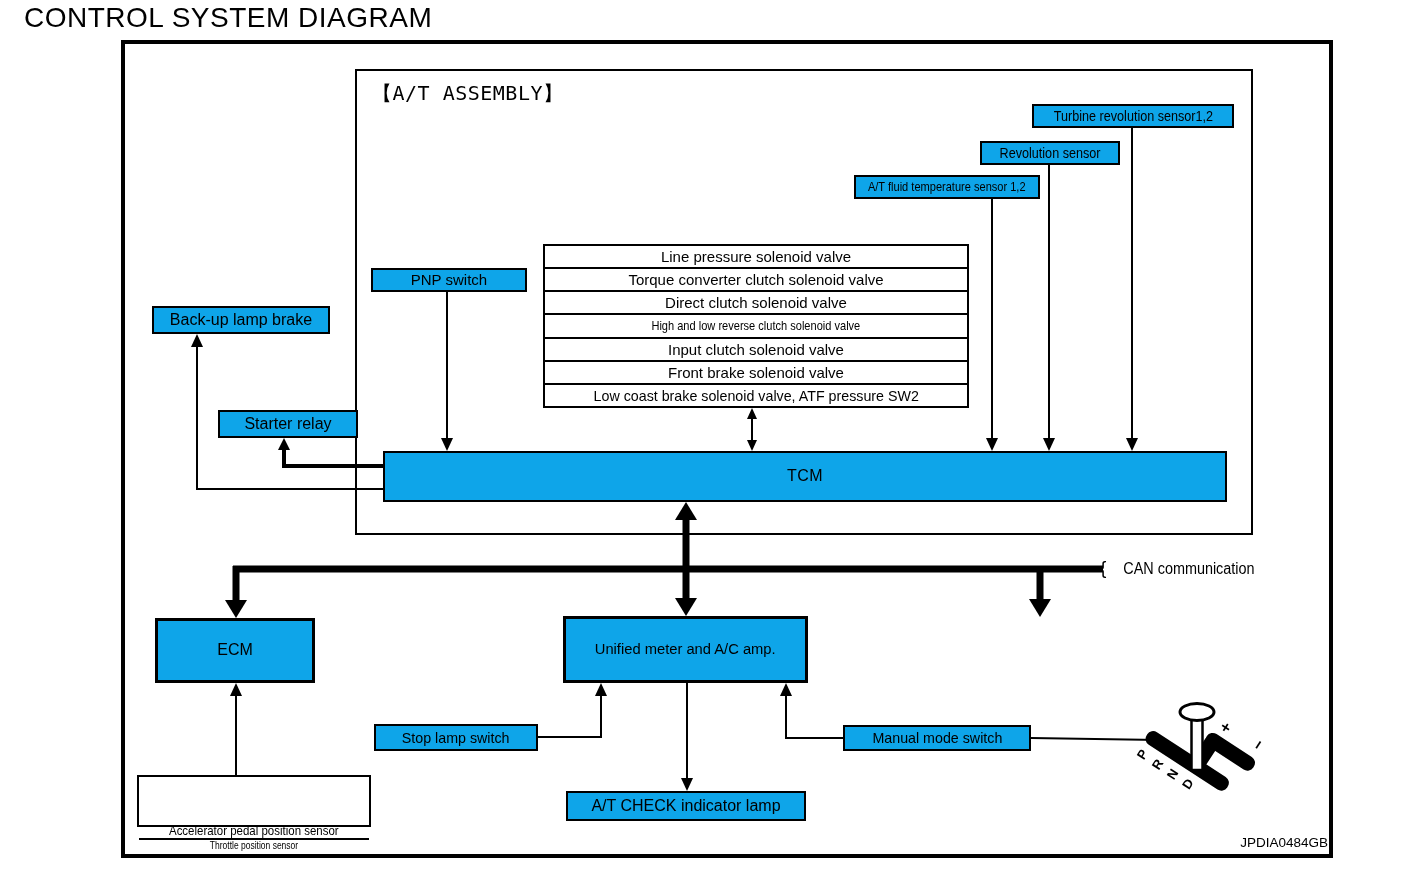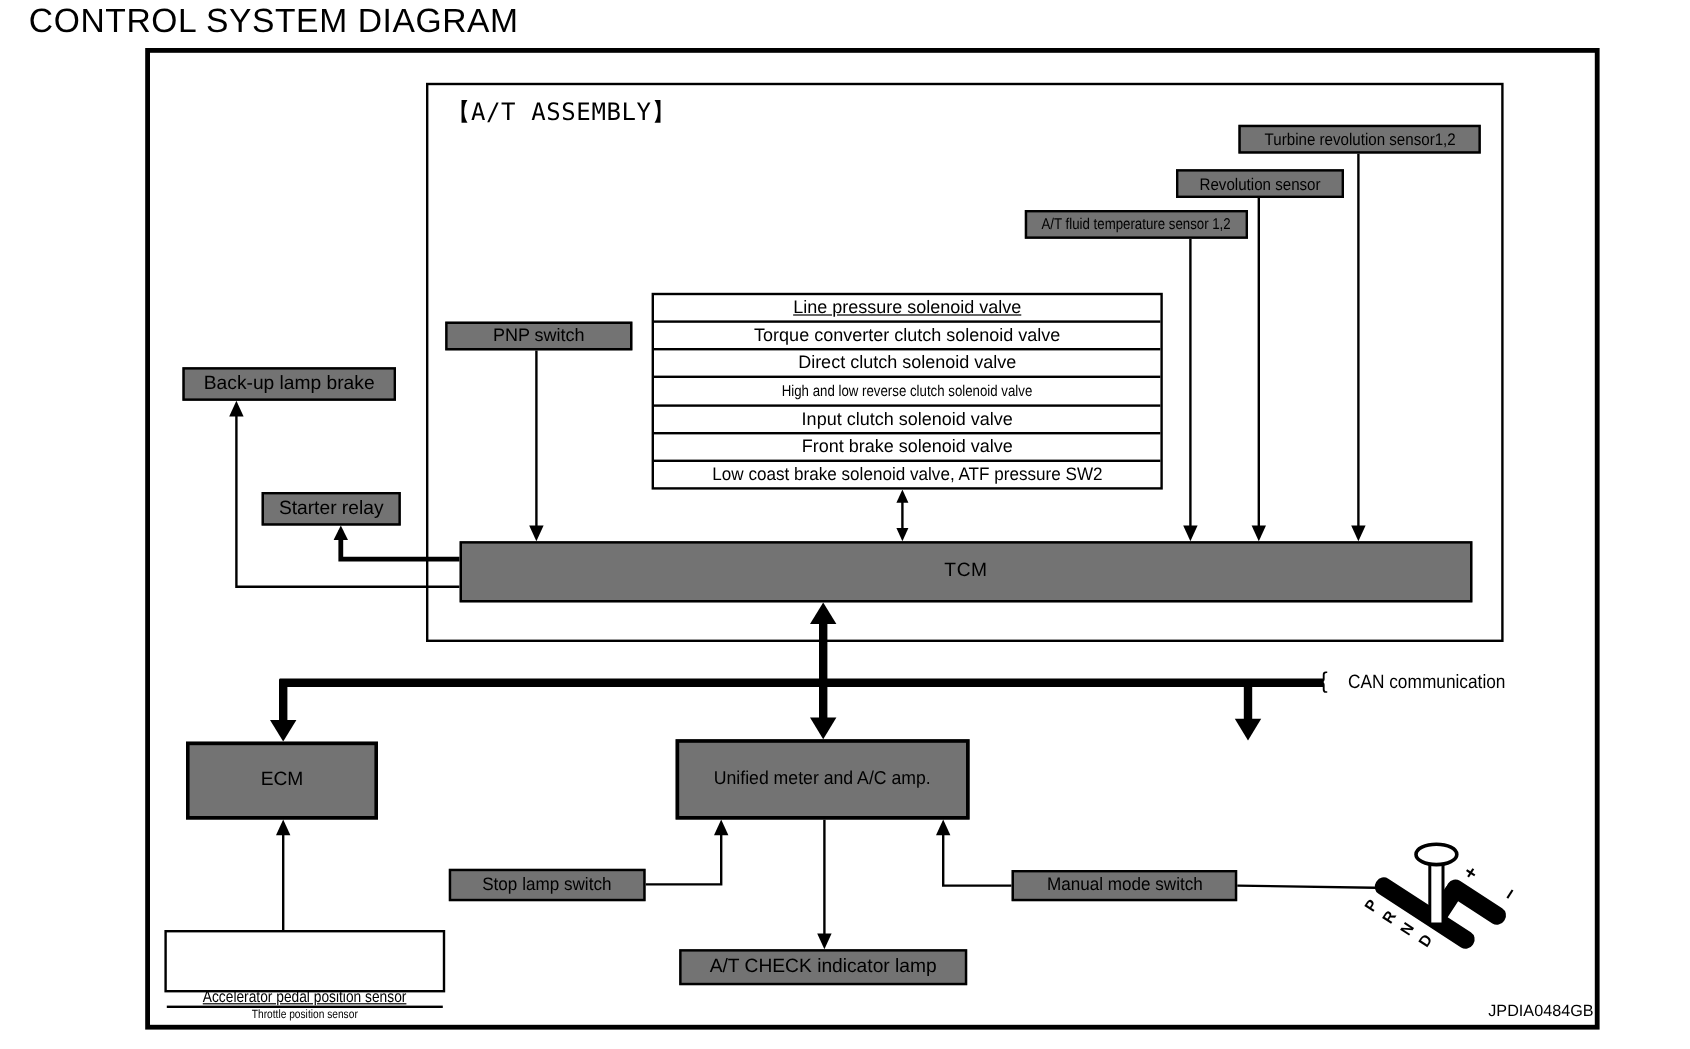--- a/index.html
+++ b/index.html
@@ -18,34 +18,34 @@
   #assembly-frame{
     position:absolute;left:355px;top:69px;width:898px;height:466px;
     border:2px solid #000;box-sizing:border-box;z-index:0;
   }
   #assembly-label{
     position:absolute;left:372px;top:80px;font-family:"DejaVu Sans Mono","DejaVu Sans",monospace;
     font-size:20px;font-weight:500;letter-spacing:.5px;z-index:2;white-space:nowrap;
   }
   #wires{position:absolute;left:0;top:0;width:1408px;height:874px;z-index:1;}
   .bx{
-    position:absolute;background:#737373;border:2px solid #000;box-sizing:border-box;
+    position:absolute;background:#0ea5e9;border:2px solid #000;box-sizing:border-box;
     display:flex;align-items:center;justify-content:center;text-align:center;
     font-size:15px;line-height:1.05;z-index:2;white-space:nowrap;
   }
   .bx3{border-width:3px;}
   .stack{
     position:absolute;background:#fff;border:2px solid #000;box-sizing:border-box;
     display:flex;flex-direction:column;z-index:2;
   }
   .stack .row{
     flex:1;display:flex;align-items:center;justify-content:center;text-align:center;
     font-size:15px;border-top:2px solid #000;white-space:nowrap;
   }
-  .stack .row:first-child{border-top:none;text-decoration:underline;}
+  .stack .row:first-child{border-top:none;}
   .cd95{display:inline-block;transform:scaleX(.95);white-space:nowrap;}
   .cd90{display:inline-block;transform:scaleX(.90);white-space:nowrap;}
   .cd85{display:inline-block;transform:scaleX(.85);white-space:nowrap;}
   #can-brace{position:absolute;left:1100px;top:557px;font-size:19px;z-index:2;}
   #can-label{position:absolute;left:1116px;top:560px;font-size:16px;z-index:2;}
   #figure-code{position:absolute;left:1230px;top:835px;width:98px;text-align:right;font-size:13.5px;z-index:2;}
   #lever{position:absolute;left:1128px;top:692px;width:180px;height:135px;z-index:2;overflow:visible;}
 </style>
 </head>
 <body>
@@ -111,21 +111,21 @@
   <div class="bx" style="left:854px;top:175px;width:186px;height:24px;font-size:13px;">
     <span class="cd85">A/T fluid temperature sensor 1,2</span>
   </div>
 
   <div class="bx" style="left:371px;top:268px;width:156px;height:24px;">
     <span>PNP switch</span>
   </div>
   <div class="bx" style="left:152px;top:306px;width:178px;height:28px;font-size:16px;">
     <span>Back-up lamp brake</span>
   </div>
-  <div class="bx" style="left:218px;top:410px;width:116px;height:28px;font-size:16px;">
+  <div class="bx" style="left:218px;top:410px;width:140px;height:28px;font-size:16px;">
     <span>Starter relay</span>
   </div>
 
   <div class="stack" style="left:543px;top:244px;width:426px;height:164px;">
     <div class="row">
         <span>Line pressure solenoid valve</span>
       </div>
     <div class="row">
         <span>Torque converter clutch solenoid valve</span>
       </div>

